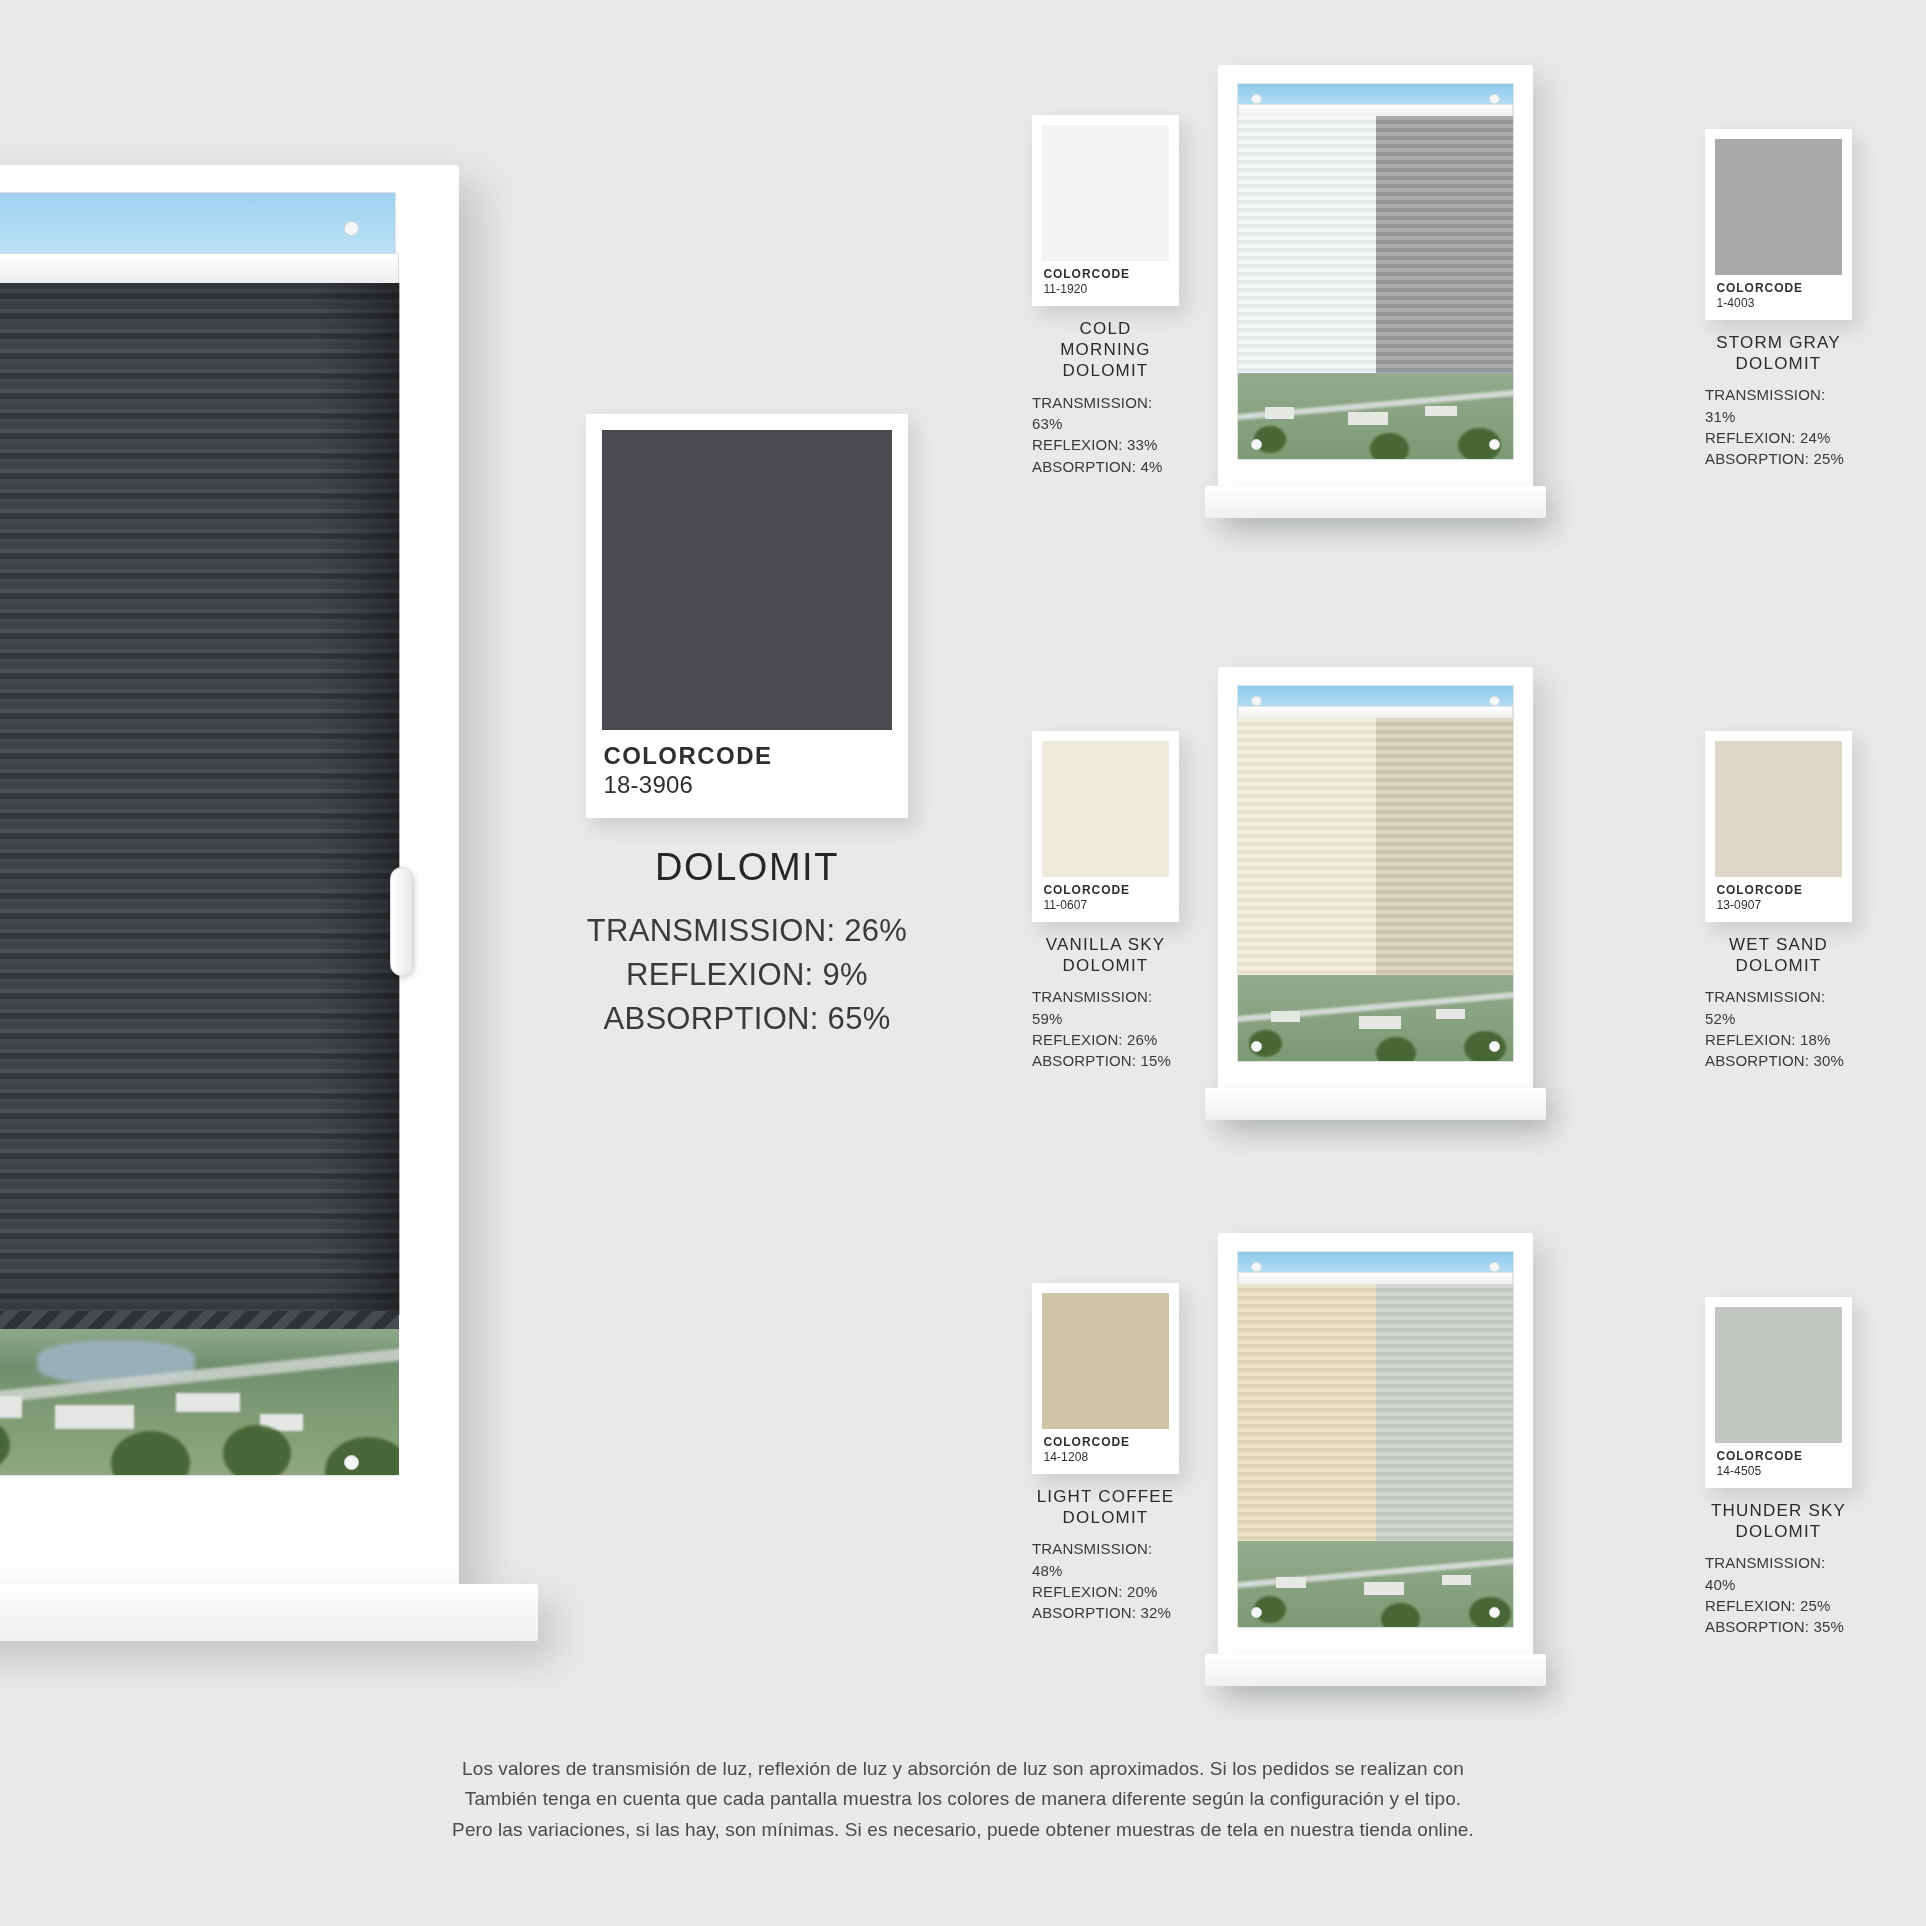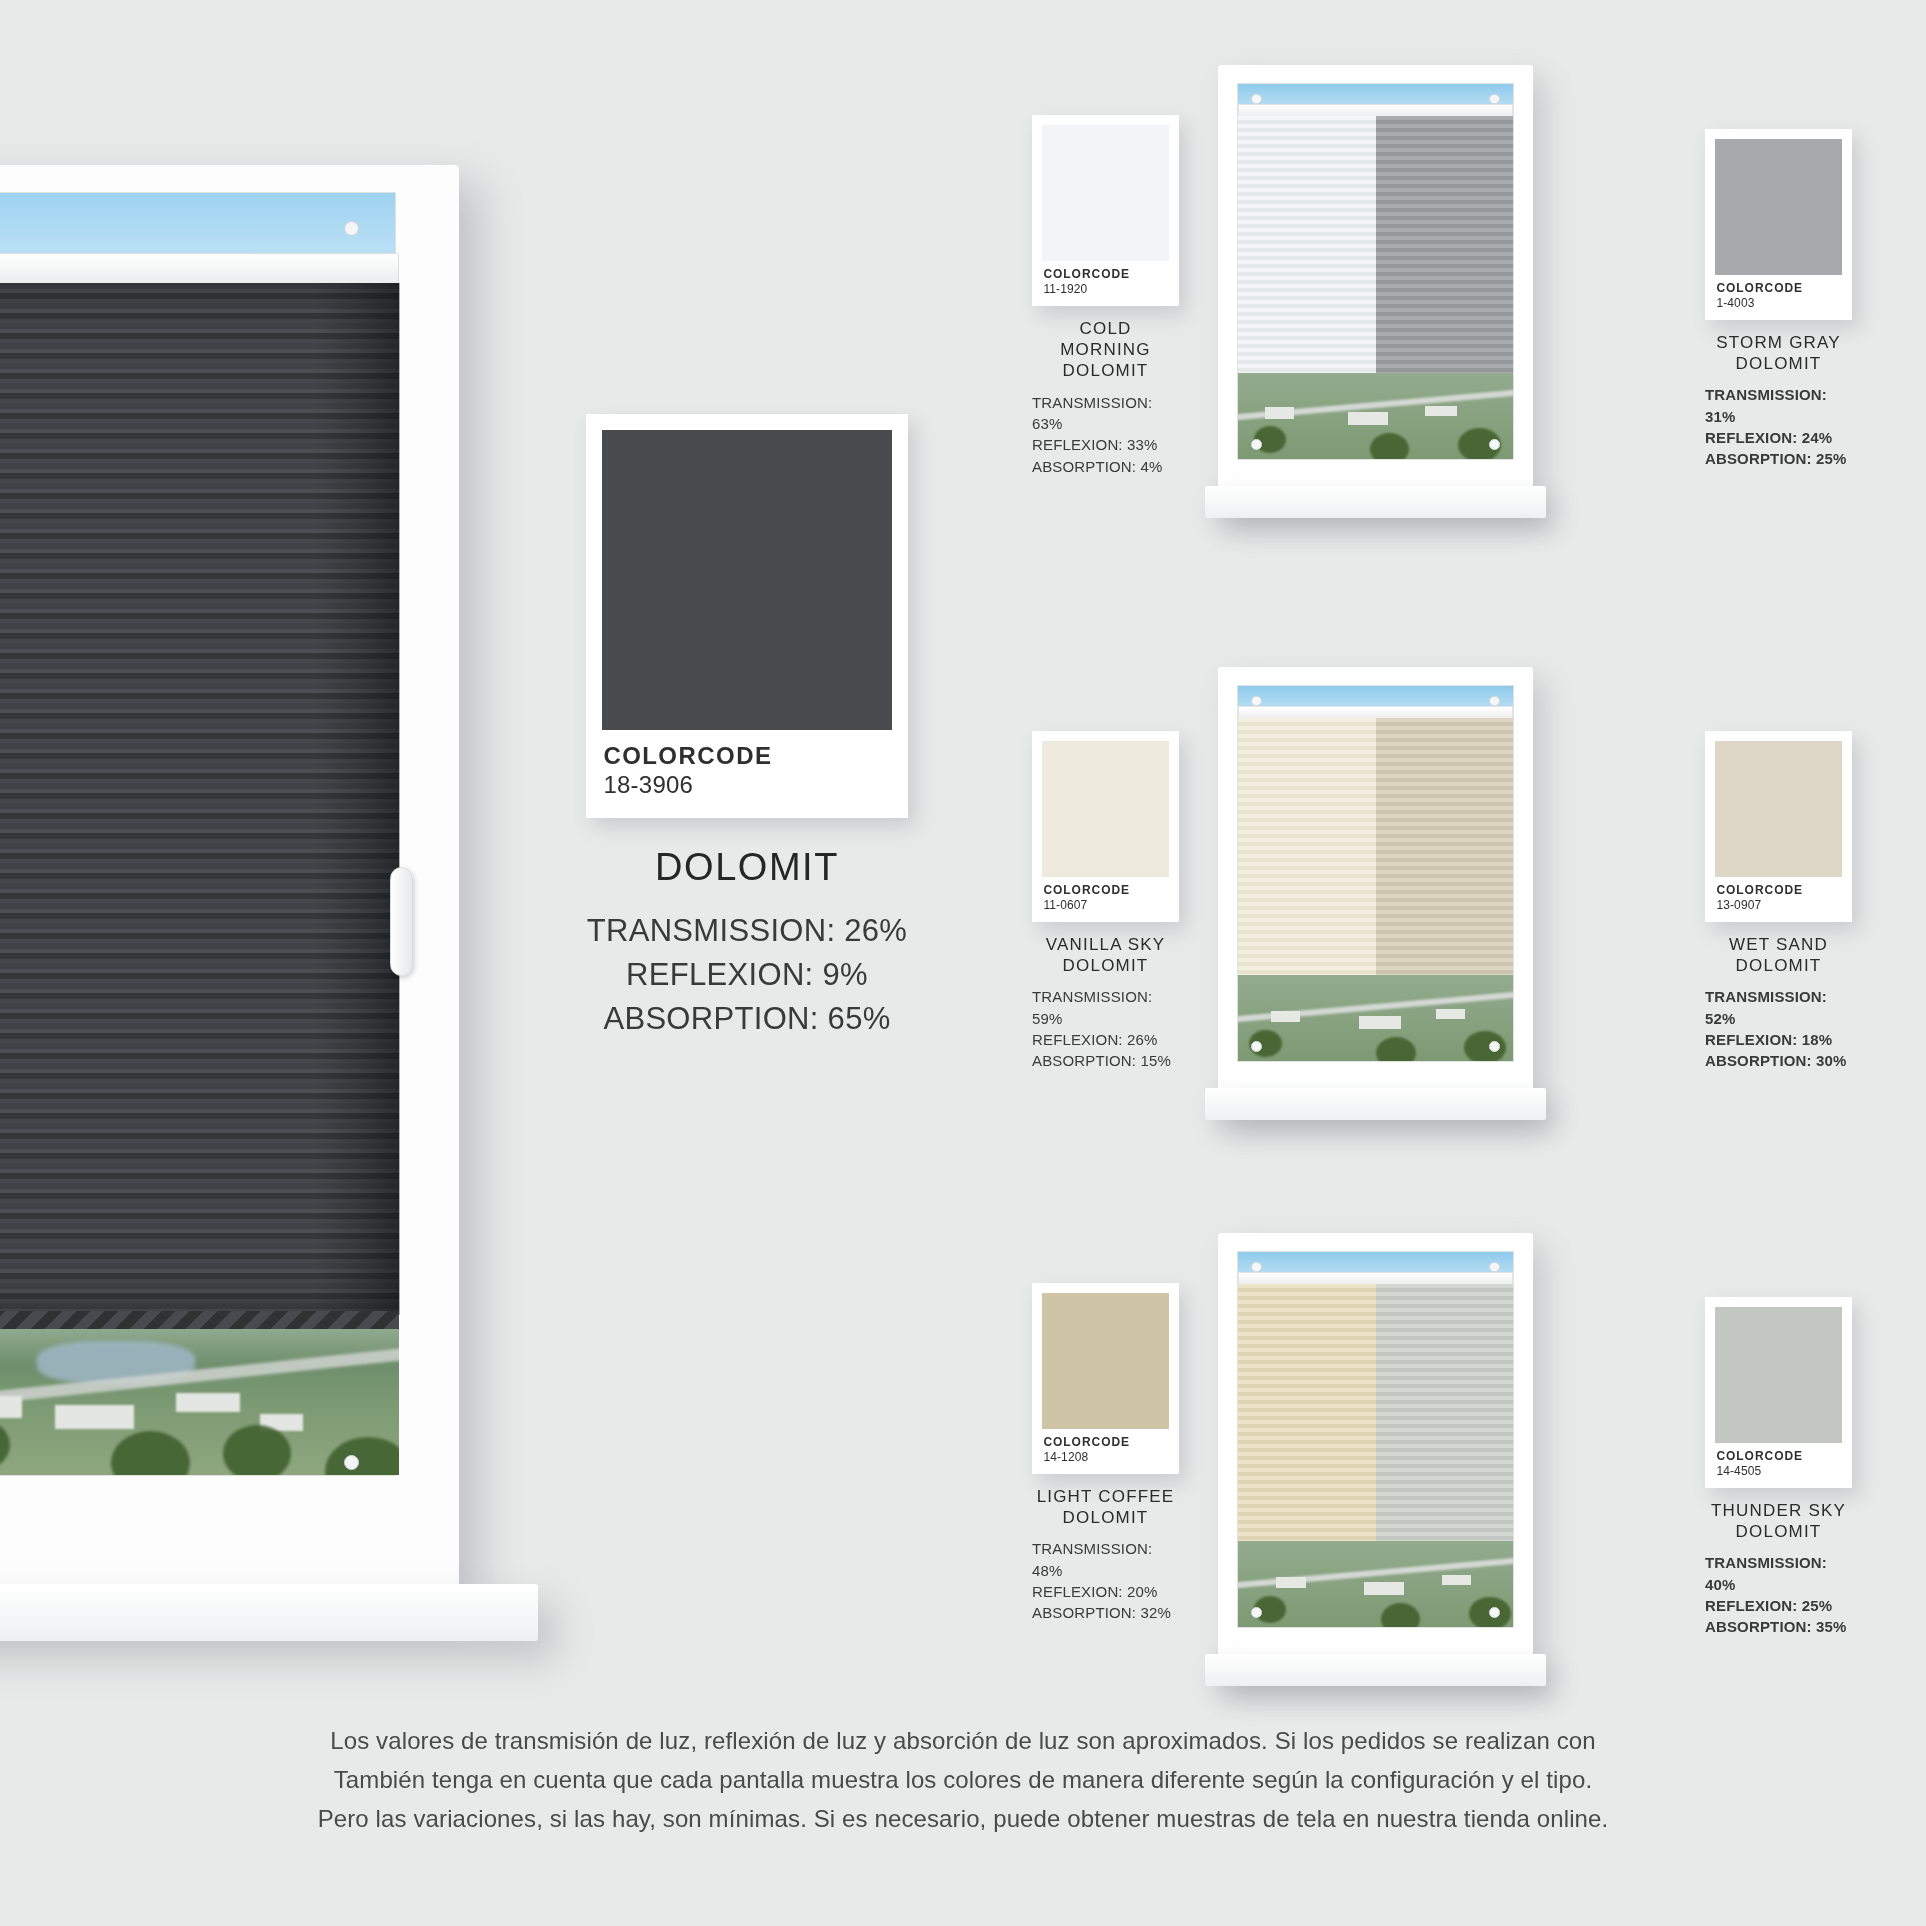--- a/index.html
+++ b/index.html
@@ -141,26 +141,26 @@
   .sw-col .chip{height:136px;}
   .sw-col .meta{padding:7.2px 1.4px 10px 1.4px;text-align:left;}
   .sw-col .cc-label{font-size:12px;letter-spacing:.08em;}
   .sw-col .cc-num{font-size:12px;margin-top:1.4px;}
   .sw-name{
     margin-top:11.5px;font-size:17px;letter-spacing:.07em;line-height:1.26;color:#2b2b2b;text-align:center;
   }
   .sw-specs{
     margin-top:10px;font-size:15px;line-height:1.42;color:#3a3a3a;letter-spacing:.01em;text-align:left;
   }
-  .sw-col.right .sw-specs{text-align:left;font-weight:bold;}
+  .sw-col.right .sw-specs{text-align:left;}
 
   
   .footer{
-    position:absolute;left:0;right:0;bottom:87px;
-    text-align:center;font-size:24px;line-height:1.62;color:#4a4a4a;letter-spacing:.005em;
+    position:absolute;left:0;right:0;bottom:80px;
+    text-align:center;font-size:19px;line-height:1.62;color:#4a4a4a;letter-spacing:.005em;
   }
 </style>
 </head>
 <body>
 
 <div class="page">
 
   <div class="hero">
     <div class="hero-frame">
       <div class="hero-frame-inner">

